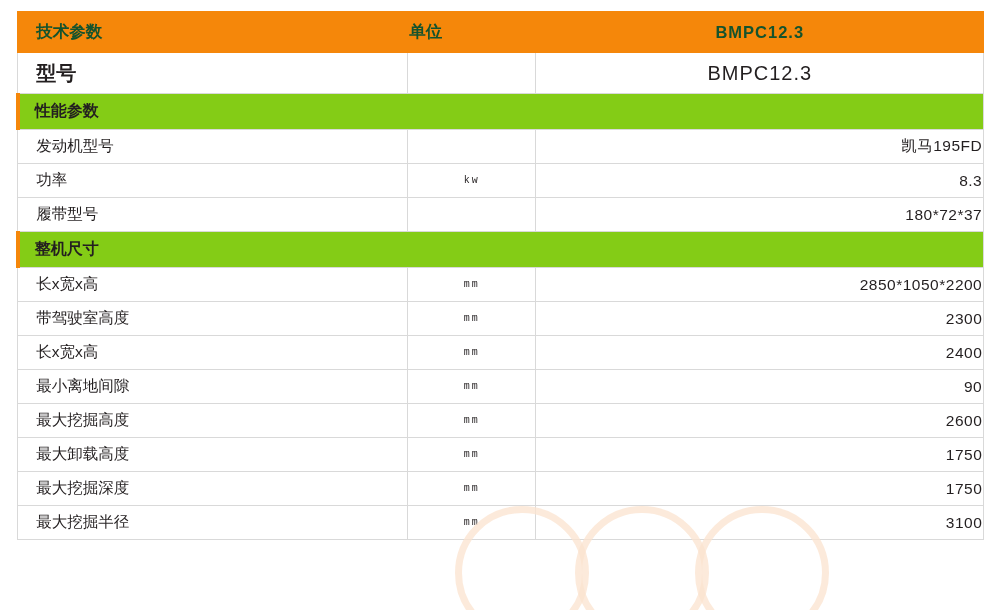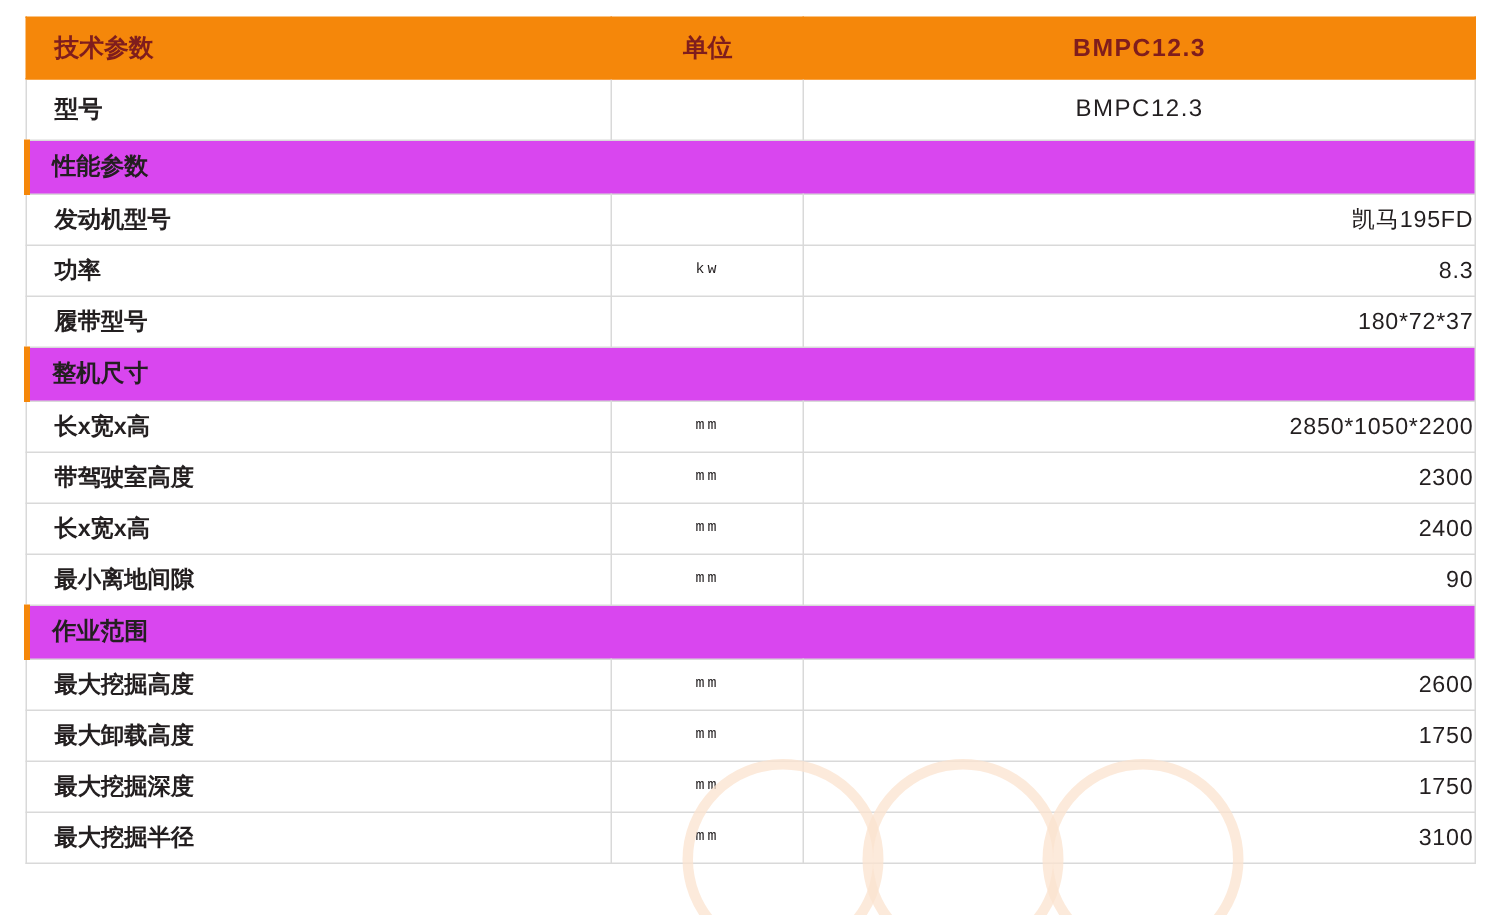--- a/index.html
+++ b/index.html
@@ -48,60 +48,59 @@
     font-size: 15.5px;
     vertical-align: middle;
   }
   .col-param { width: 390px; }
   .col-unit  { width: 128px; }
   .col-value { width: 448px; }
 
   
   tr.header-row td {
     background: #f5870a;
-    color: #7f1d1d;
+    color: #14532d;
     height: 38px;
     border: 1px solid #f5870a;
     font-size: 16.5px;
     font-weight: bold;
   }
   tr.header-row td.h-param { padding-left: 18px; text-align: left; }
-  tr.header-row td.h-unit  { text-align: center; }
+  tr.header-row td.h-unit  { }
   tr.header-row td.h-value { text-align: center; letter-spacing: 1px; }
 
   
   tr.model-row td {
     height: 38px;
-    font-size: 16px;
+    font-size: 20px;
   }
   tr.model-row td.m-param { padding-left: 18px; font-weight: bold; }
   tr.model-row td.m-value { text-align: center; letter-spacing: 1px; }
 
   
   tr.section-row td {
-    background: #d946ef;
+    background: #84cc16;
     height: 33px;
     font-size: 16px;
     font-weight: bold;
     padding-left: 18px;
     border-left: 1px solid #d9d9d9;
     border-right: 1px solid #d9d9d9;
     border-top: 1px solid #d9d9d9;
     border-bottom: 1px solid #d9d9d9;
   }
   tr.section-row td.band-accent {
     border-left: 4px solid #f5870a;
     padding-left: 15px;
   }
 
   
   tr.data-row td.d-param {
     padding-left: 18px;
     font-size: 15.5px;
-    font-weight: bold;
   }
   tr.data-row td.d-unit {
     text-align: center;
     font-family: "Liberation Mono", monospace;
     font-size: 10px;
     letter-spacing: 2px;
   }
   tr.data-row td.d-value {
     text-align: right;
     font-size: 15.5px;
@@ -165,23 +164,20 @@
       <td class="d-param">长x宽x高</td>
       <td class="d-unit">mm</td>
       <td class="d-value">2400</td>
     </tr>
     <tr class="data-row">
       <td class="d-param">最小离地间隙</td>
       <td class="d-unit">mm</td>
       <td class="d-value">90</td>
     </tr>
 
-    <tr class="section-row">
-      <td class="band-accent" colspan="3">作业范围</td>
-    </tr>
     <tr class="data-row">
       <td class="d-param">最大挖掘高度</td>
       <td class="d-unit">mm</td>
       <td class="d-value">2600</td>
     </tr>
     <tr class="data-row">
       <td class="d-param">最大卸载高度</td>
       <td class="d-unit">mm</td>
       <td class="d-value">1750</td>
     </tr>

